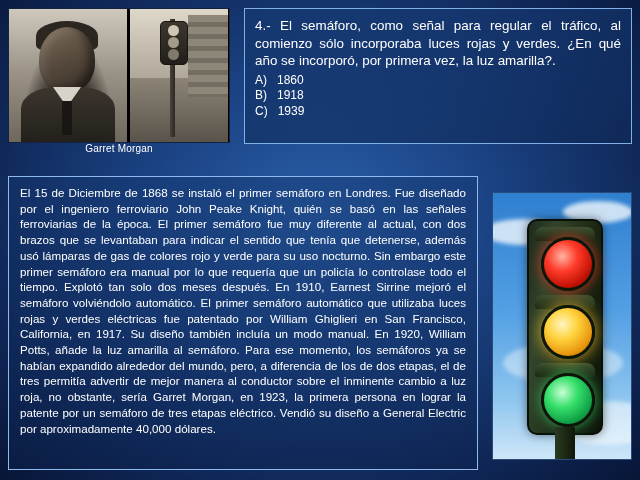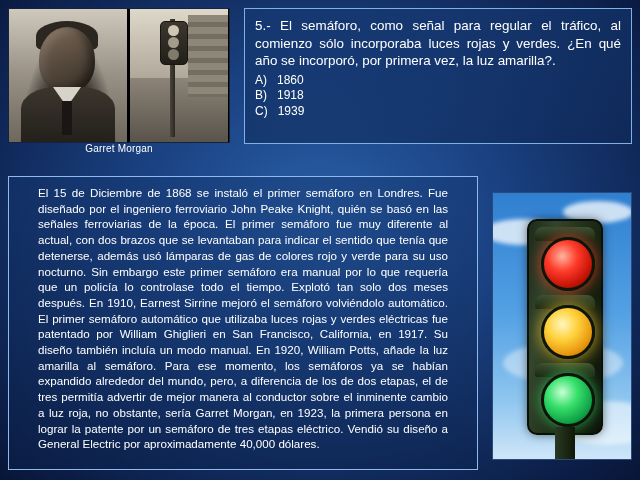--- a/index.html
+++ b/index.html
@@ -171,21 +171,21 @@
   
   .text-panel {
     position: absolute;
     left: 8px;
     top: 176px;
     width: 470px;
     height: 294px;
     border: 1px solid #8fbaf0;
     box-sizing: border-box;
     background: linear-gradient(180deg, rgba(20,54,110,0.45), rgba(12,34,76,0.45));
-    padding: 8px 29px;
+    padding: 8px 11px;
     color: #ffffff;
   }
   .text-panel p {
     margin: 0;
     font-size: 11.6px;
     line-height: 1.355;
     text-align: justify;
   }
 
   
@@ -293,21 +293,21 @@
           <i></i>
           <i></i>
         </div>
       </div>
 
     </div>
     <div class="caption">Garret Morgan</div>
   </div>
 
   <div class="question-box">
-    <p class="question-text">5.- El semáforo, como señal para regular el tráfico, al comienzo sólo incorporaba luces rojas y verdes. ¿En qué año se incorporó, por primera vez, la luz amarilla?.</p>
+    <p class="question-text">4.- El semáforo, como señal para regular el tráfico, al comienzo sólo incorporaba luces rojas y verdes. ¿En qué año se incorporó, por primera vez, la luz amarilla?.</p>
     <ul class="options">
       <li>A)   1860</li>
       <li>B)   1918</li>
       <li>C)   1939</li>
     </ul>
   </div>
 
 </div>
 
 <div class="text-panel">

